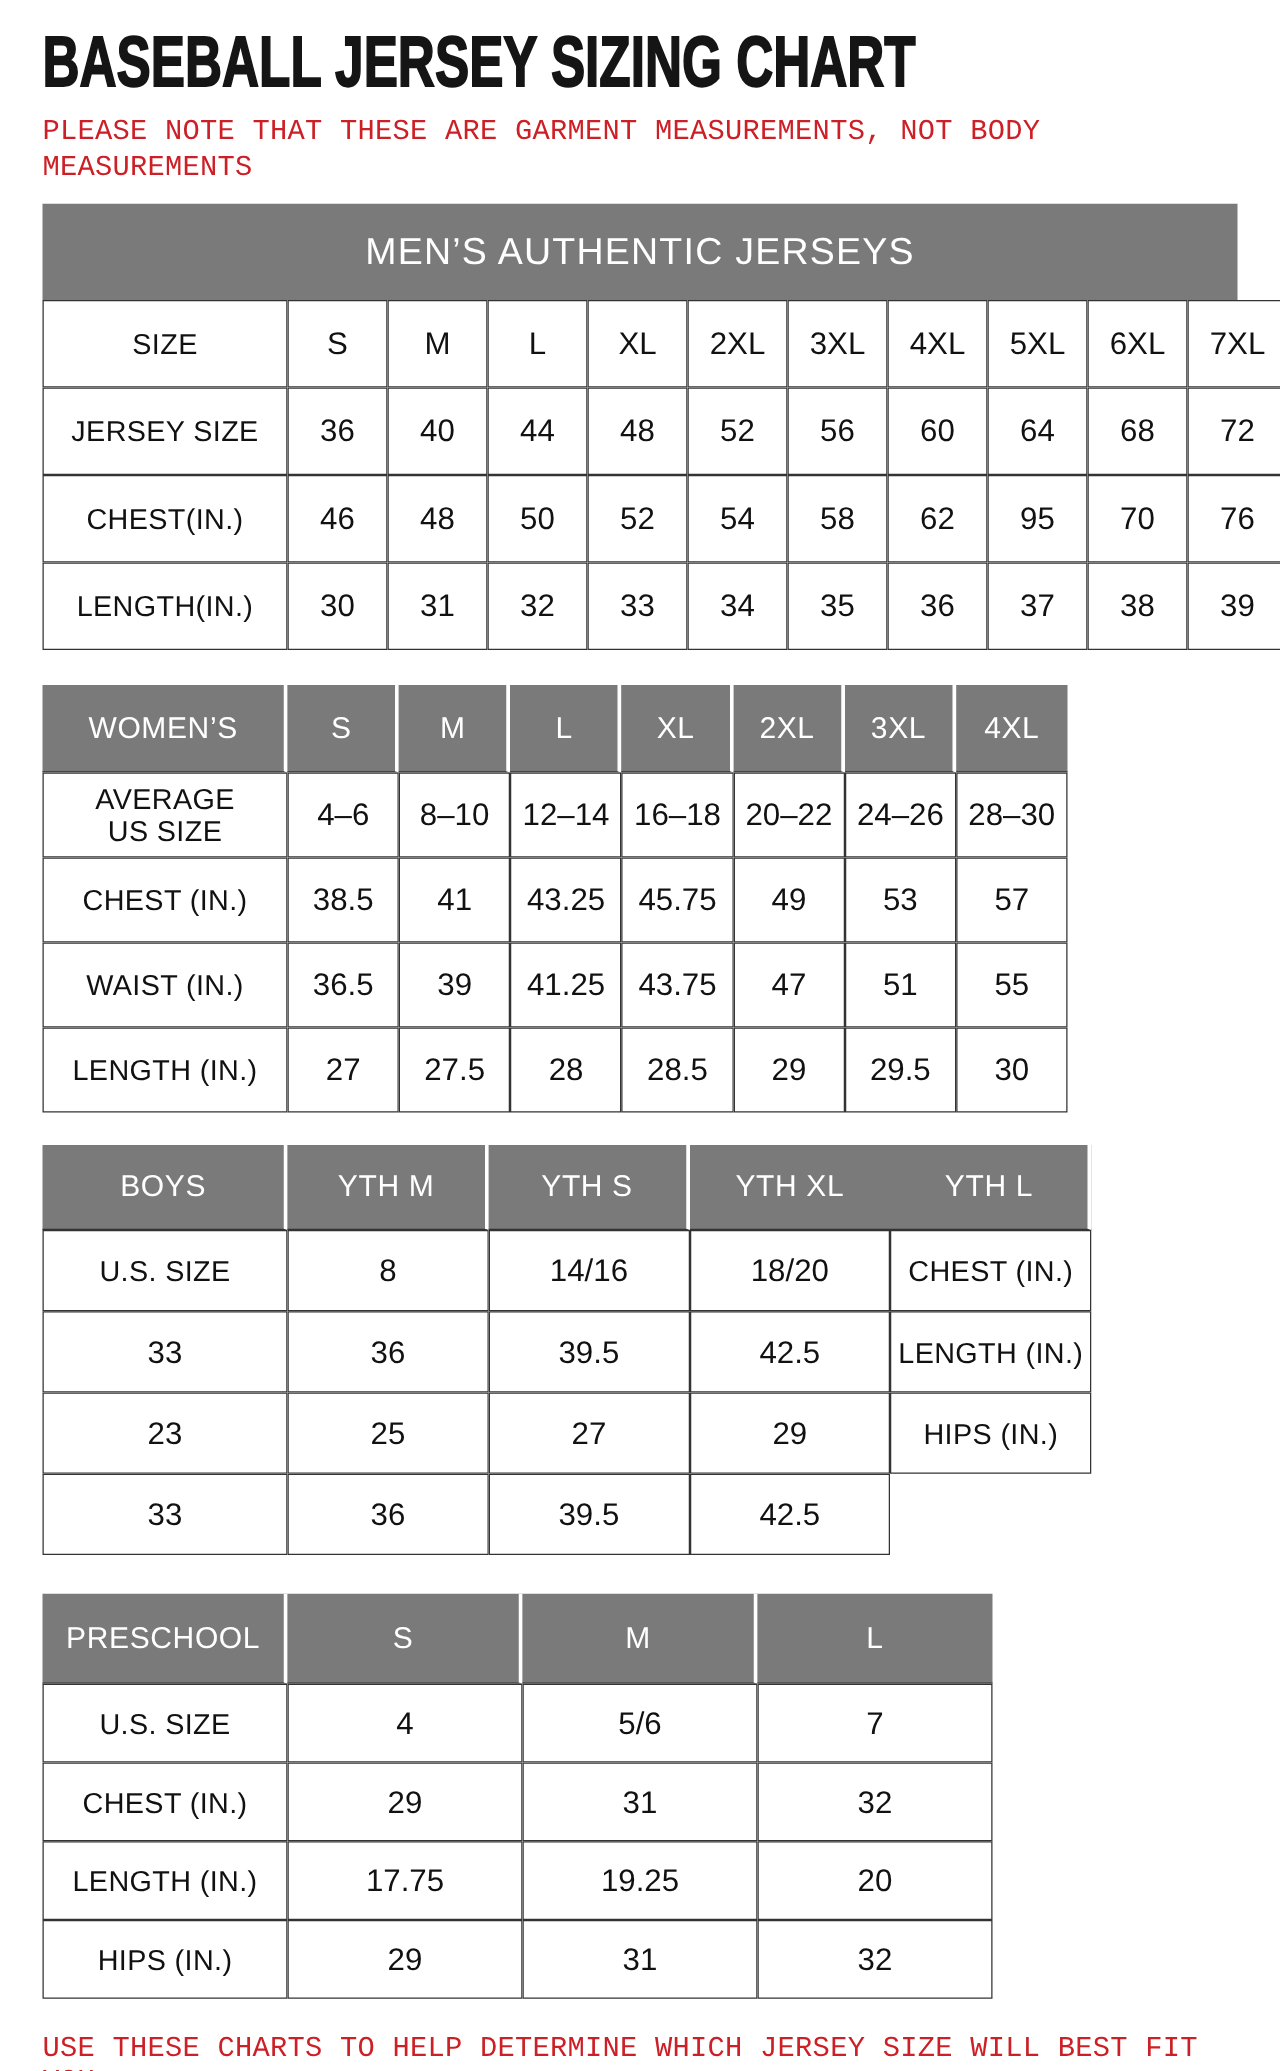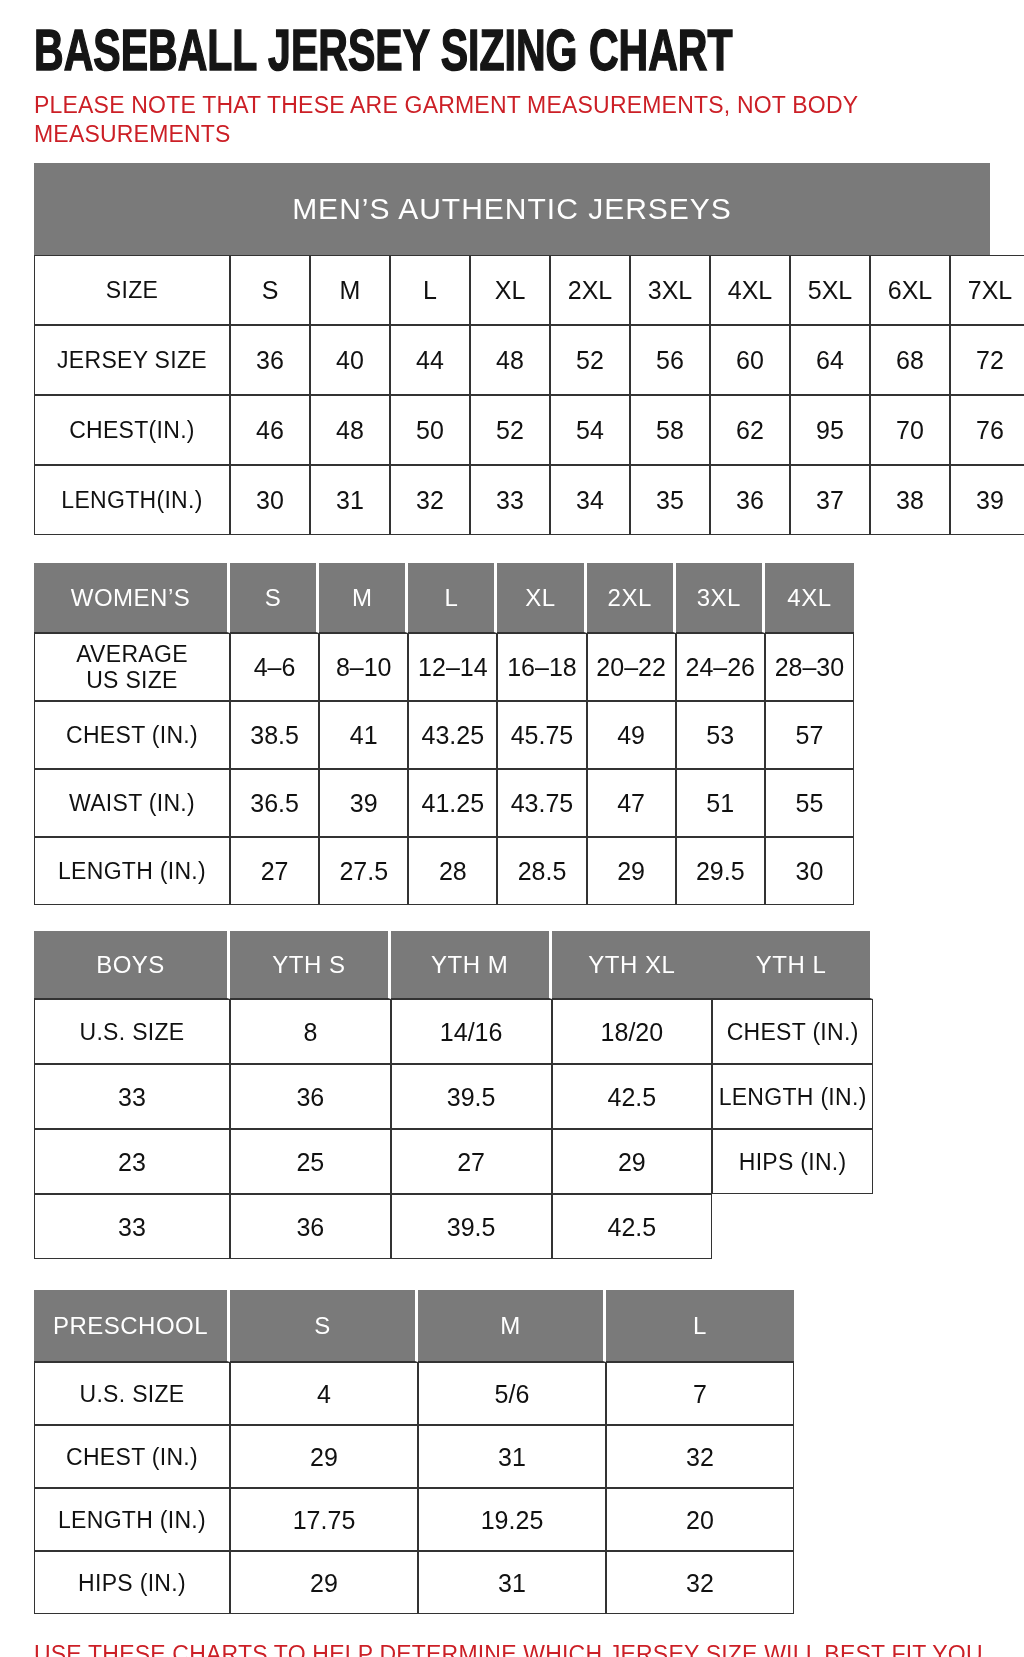--- a/index.html
+++ b/index.html
@@ -7,24 +7,24 @@
   .page{padding:20px 0 0 34px;}
 
   .title{
     font-size:57px;font-weight:bold;line-height:1.08;white-space:nowrap;
     transform:scaleX(0.72);transform-origin:0 50%;
     -webkit-text-stroke:1.5px #151515;color:#151515;letter-spacing:0;
   }
   .note{
     margin-top:9px;width:880px;font-size:23px;line-height:1.28;letter-spacing:.2px;
   }
-  .red{color:#cc1f26;}
+  .red{color:#cc1f26;font-family:Liberation Mono, monospace;}
 
   .banner{
-    margin-top:14px;width:956px;height:92px;background:#7a7a7a;color:#fff;
+    margin-top:14px;width:956px;height:77px;background:#7a7a7a;color:#fff;
     display:flex;align-items:center;justify-content:center;
     font-size:30px;letter-spacing:1px;box-sizing:border-box;
   }
 
   .tbl{display:grid;box-sizing:border-box;}
   .t-mens{width:996px;grid-template-columns:196px repeat(10,1fr);}
   .t-womens{width:820px;grid-template-columns:196px repeat(7,1fr);margin-top:28px;}
   .t-boys{width:839px;grid-template-columns:196px repeat(4,1fr);margin-top:26px;}
   .t-preschool{width:760px;grid-template-columns:196px repeat(3,1fr);margin-top:31px;}
 
@@ -144,22 +144,22 @@
       <div class="c">27.5</div>
       <div class="c">28</div>
       <div class="c">28.5</div>
       <div class="c">29</div>
       <div class="c">29.5</div>
       <div class="c">30</div>
     </div>
 
   <div class="tbl t-boys">
       <div class="c h">BOYS</div>
+      <div class="c h">YTH M</div>
       <div class="c h">YTH S</div>
-      <div class="c h">YTH M</div>
       <div class="c h h-last">YTH XL</div>
       <div class="c h">YTH L</div>
       <div class="c lab">U.S. SIZE</div>
       <div class="c">8</div>
       <div class="c">14/16</div>
       <div class="c">18/20</div>
       <div class="c lab">CHEST (IN.)</div>
       <div class="c">33</div>
       <div class="c">36</div>
       <div class="c">39.5</div>

